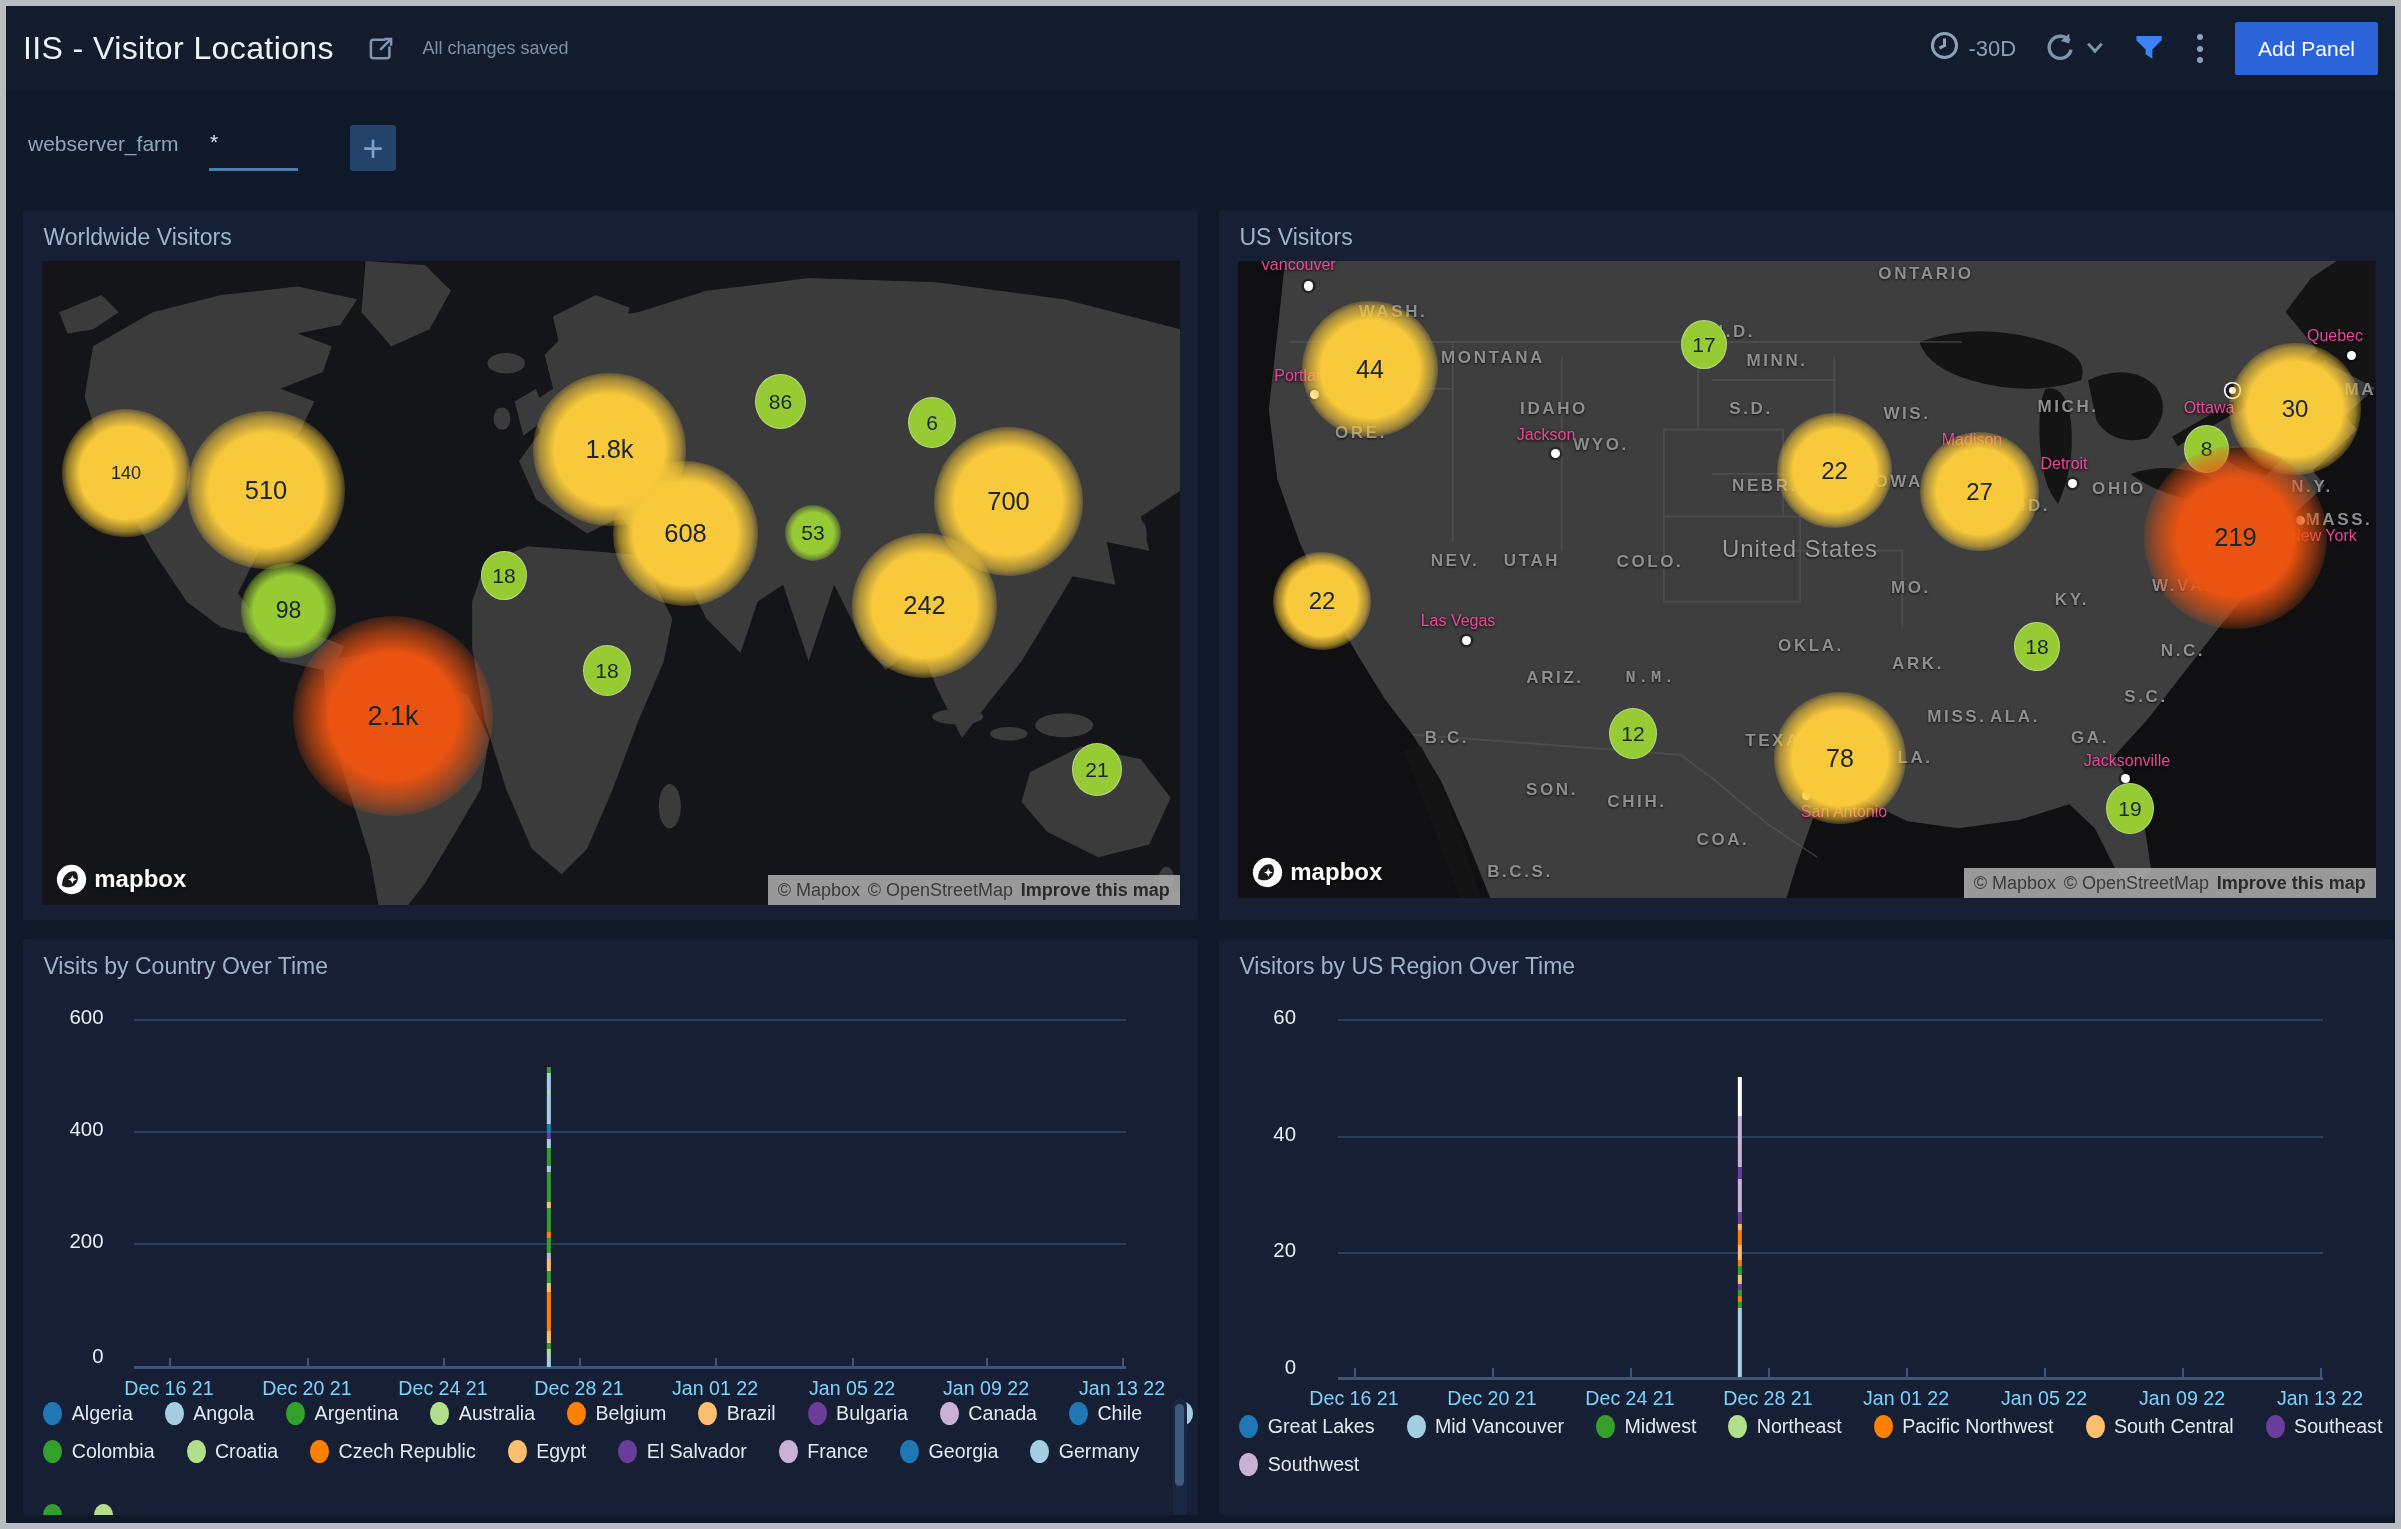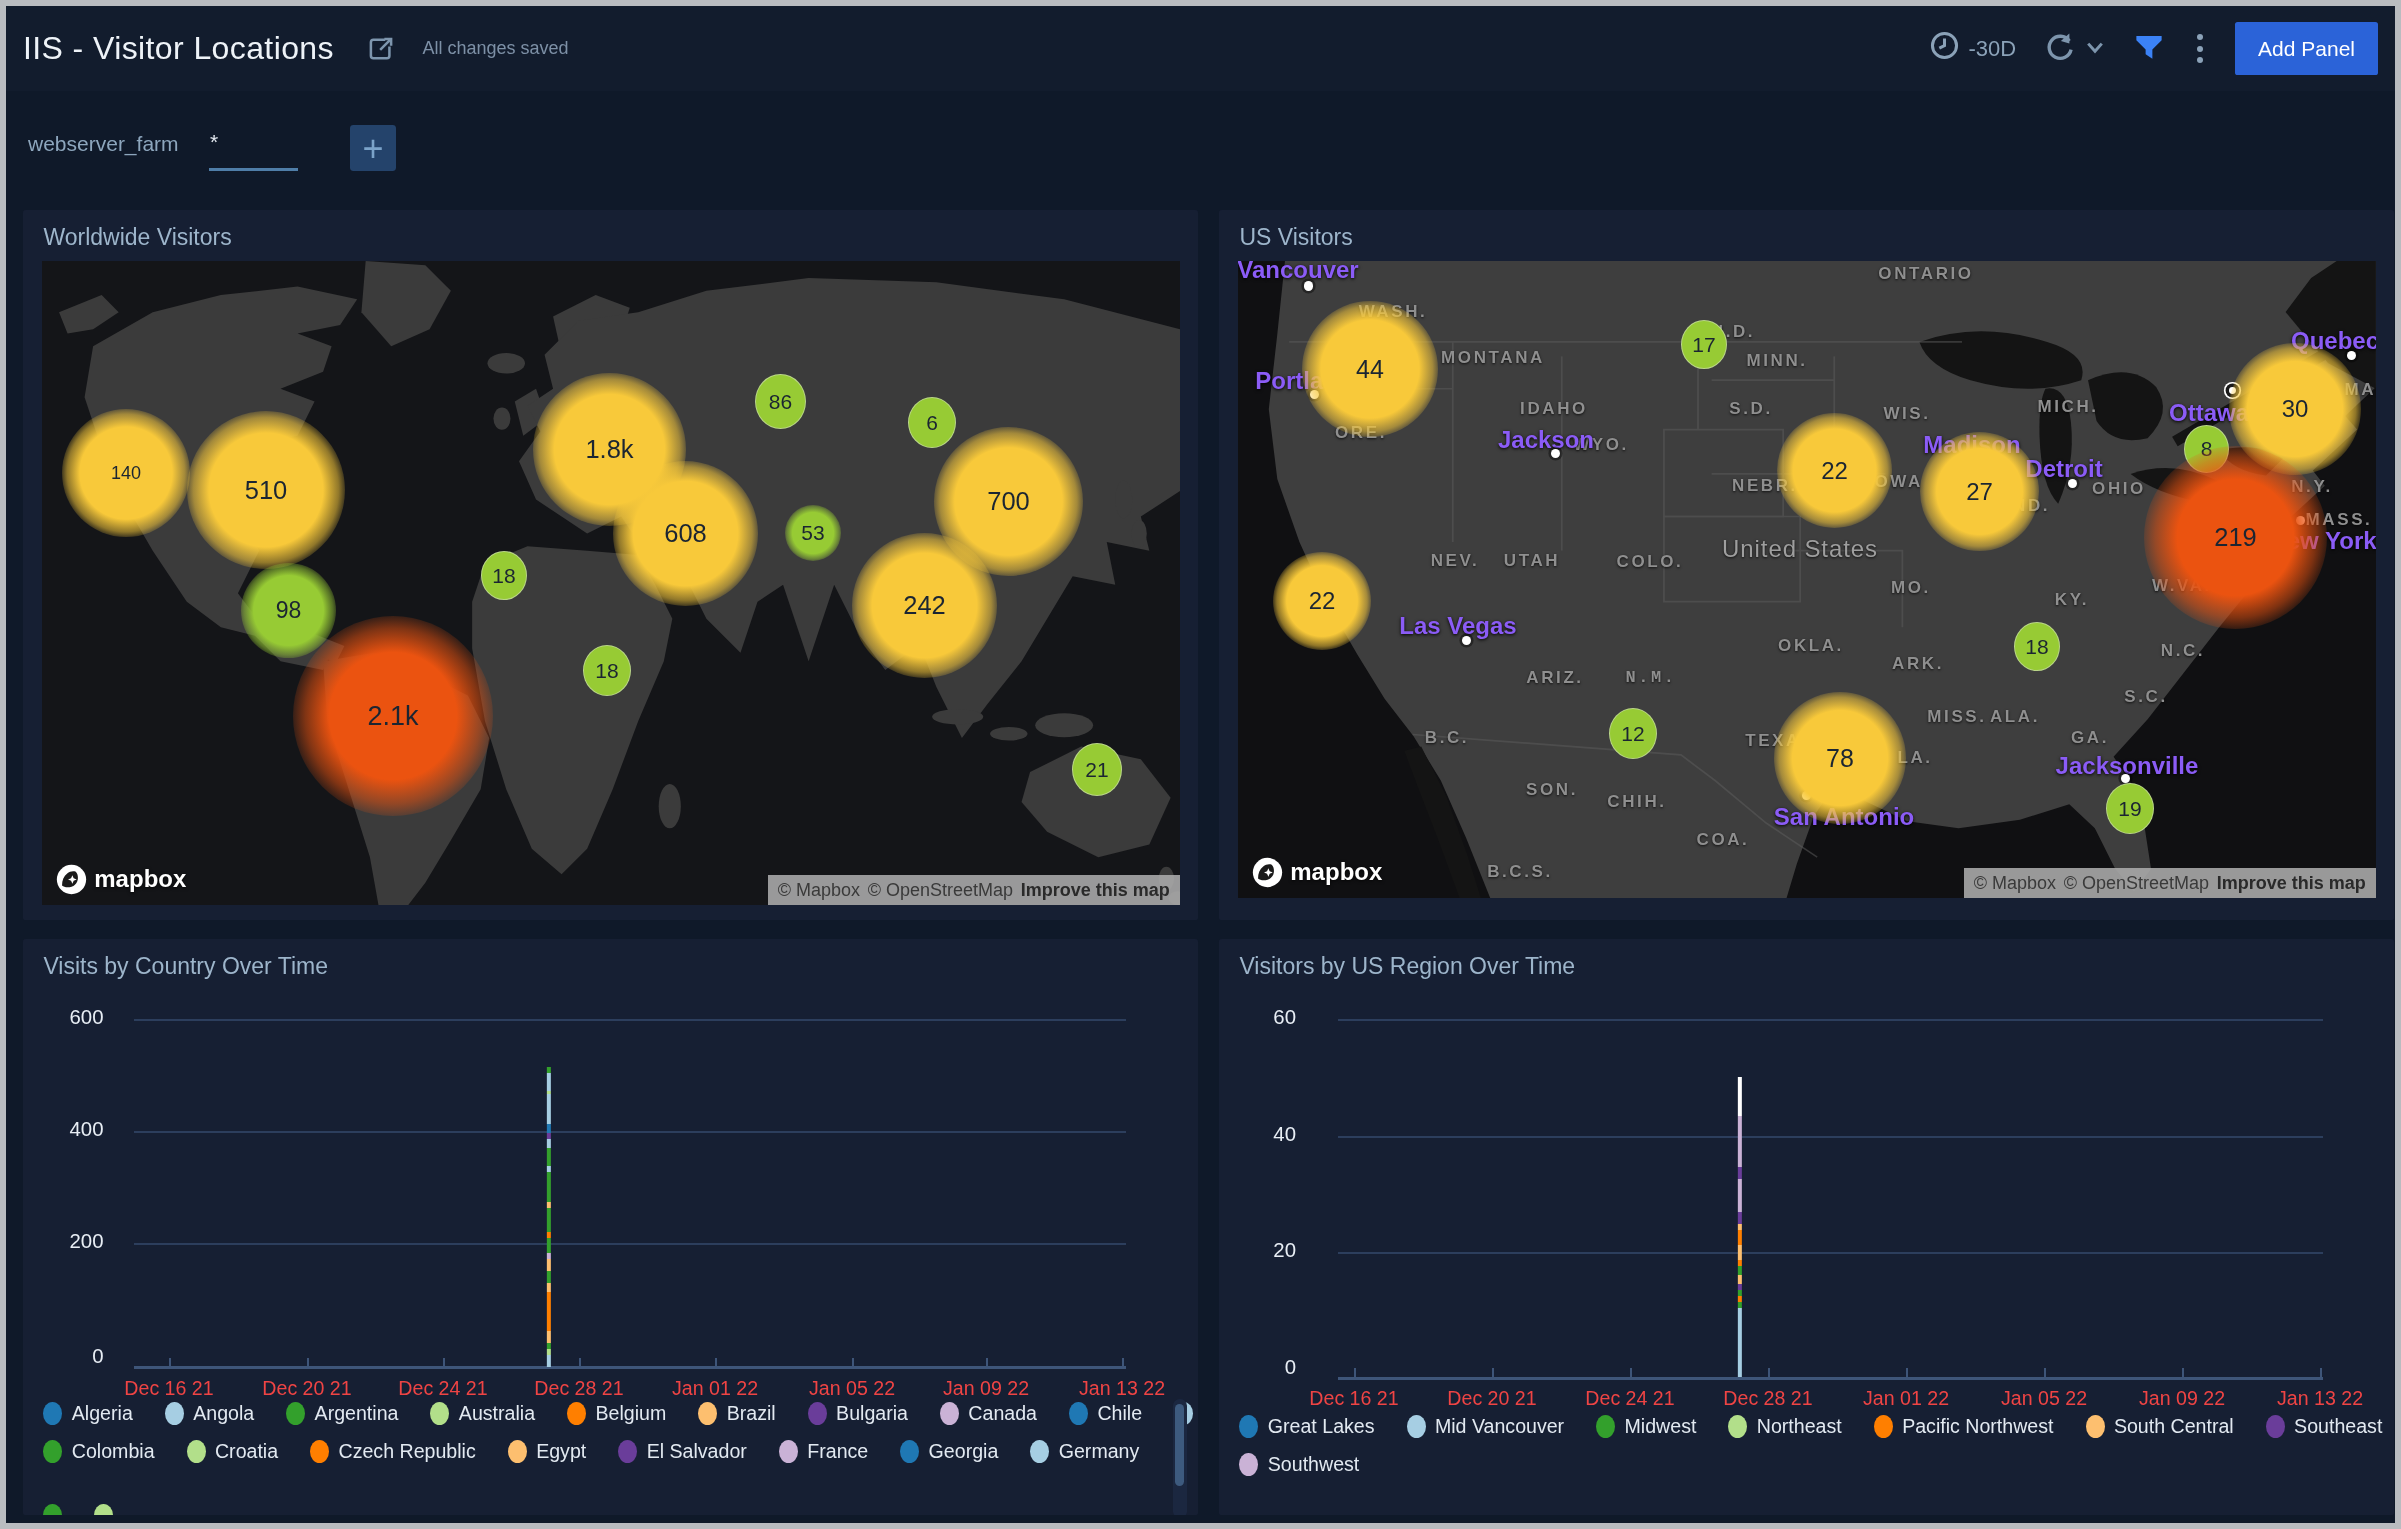--- a/index.html
+++ b/index.html
@@ -30,32 +30,32 @@
   .map svg.land{position:absolute;left:0;top:0;}
   
   .bubble{position:absolute;display:flex;align-items:center;justify-content:center;font-weight:400;color:#1b2532;border-radius:50%;box-sizing:border-box;}
   .b-yellow{background:radial-gradient(circle,#f8c93a 0 51%,rgba(248,201,58,.55) 65%,rgba(248,201,58,0) 74%);}
   .b-red{background:radial-gradient(circle,#eb5310 0 45%,rgba(235,83,16,.5) 62%,rgba(235,83,16,0) 75%);}
   .b-green-glow{background:radial-gradient(circle,#97cb34 0 52%,rgba(151,203,52,.5) 66%,rgba(151,203,52,0) 76%);}
   .b-green{background:#97cb34;border:1.7px solid rgba(215,224,205,.55);}
   
   .state-label{position:absolute;transform:translateX(-50%);color:#8f8f8f;font-size:17px;font-weight:700;letter-spacing:2.6px;white-space:nowrap;text-shadow:0 0.9px 2.6px rgba(0,0,0,.8);}
   .country-label{position:absolute;transform:translateX(-50%);color:#9e9e9e;font-size:24px;letter-spacing:0.9px;white-space:nowrap;text-shadow:0 0.9px 2.6px rgba(0,0,0,.8);}
-  .city-label{position:absolute;transform:translateX(-50%);color:#8b5cf6;font-size:24px;white-space:nowrap;text-shadow:0 0.9px 3.4px #000;font-weight:bold;}
+  .city-label{position:absolute;transform:translateX(-50%);color:#ec4899;font-size:16px;white-space:nowrap;text-shadow:0 0.9px 3.4px #000;}
   .city-dot{position:absolute;width:9.4px;height:9.4px;border-radius:50%;background:#fff;box-shadow:0 0 0 2.6px rgba(0,0,0,.4);}
   .cap-dot{position:absolute;width:6.8px;height:6.8px;border-radius:50%;background:#fff;box-shadow:0 0 0 3.4px #1a1a1a,0 0 0 5.1px #fff;}
   .mapbox-logo{position:absolute;left:13.6px;bottom:10.2px;display:flex;align-items:center;gap:7.7px;color:#fff;font-size:24px;font-weight:700;text-shadow:0 0.9px 3.4px rgba(0,0,0,.8);z-index:6;}
   .attr{position:absolute;right:0;bottom:0;background:rgba(172,172,172,.88);color:#3a3a3a;font-size:18px;padding:4.3px 10.2px;display:flex;gap:7.7px;z-index:6;white-space:nowrap;}
   .attr b{color:#2a2a2a;}
   
   .grid{position:absolute;height:1.7px;background:#2c3e5d;}
   .baseline{position:absolute;height:2.6px;background:#3e5579;}
   .xtick{position:absolute;width:1.7px;height:10.2px;background:#3e5579;}
   .chart-y-label{position:absolute;text-align:right;color:#e8eef5;font-size:20.4px;transform:translateY(-55%);}
-  .chart-x-label{position:absolute;transform:translateX(-50%);color:#ef4444;font-size:19.6px;white-space:nowrap;}
+  .chart-x-label{position:absolute;transform:translateX(-50%);color:#7dd3fc;font-size:19.6px;white-space:nowrap;}
   .spike{position:absolute;width:4.3px;transform:translateX(-50%);}
   .spike1{background:linear-gradient(to bottom,
     #33a02c 0 2%,#a6cee3 2% 8%,#b2df8a 8% 9%,#a6cee3 9% 19%,#1f78b4 19% 22%,#6a3d9a 22% 24%,
     #a6cee3 24% 27%,#33a02c 27% 33%,#a6cee3 33% 35%,#33a02c 35% 45%,#fdbf6f 45% 47%,#33a02c 47% 55%,
     #ff7f00 55% 57%,#33a02c 57% 62%,#cab2d6 62% 64%,#fdbf6f 64% 68%,#33a02c 68% 72%,#fdbf6f 72% 75%,
     #ff7f00 75% 88%,#fdbf6f 88% 92%,#33a02c 92% 94%,#b2df8a 94% 96%,#a6cee3 96% 100%);}
   .spike2{background:linear-gradient(to bottom,
     #ffffff 0 13%,#cab2d6 13% 30%,#6a3d9a 30% 34%,#cab2d6 34% 45%,#6a3d9a 45% 49%,#fdbf6f 49% 51%,
     #ff7f00 51% 56%,#fdbf6f 56% 61%,#ff7f00 61% 63%,#33a02c 63% 66%,#fdbf6f 66% 69%,#6a3d9a 69% 71%,
     #33a02c 71% 73%,#ff7f00 73% 75%,#33a02c 75% 77%,#a6cee3 77% 100%);}

